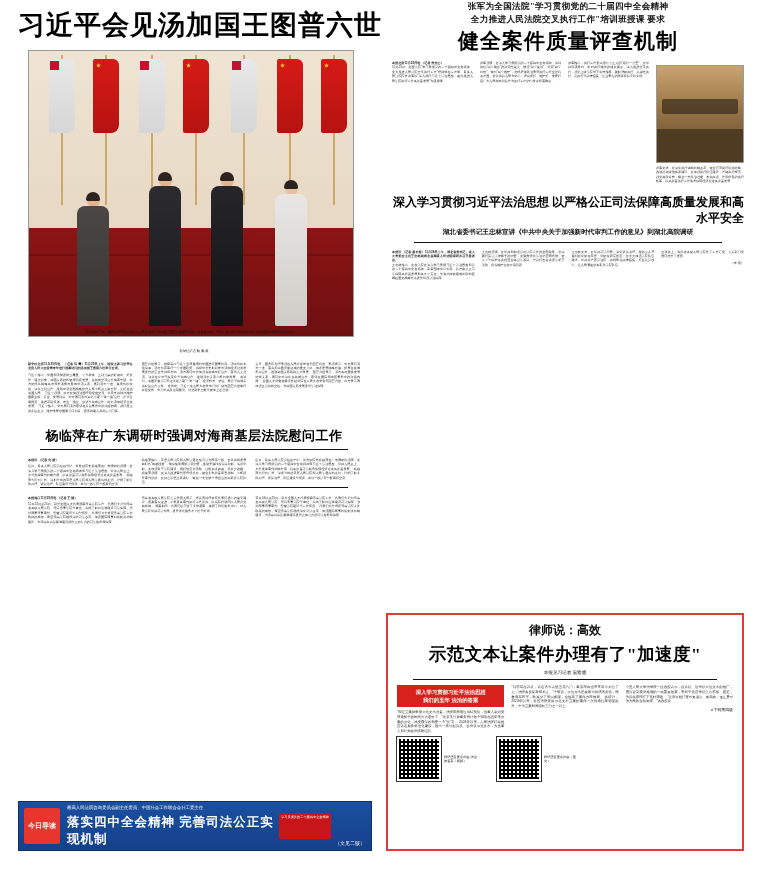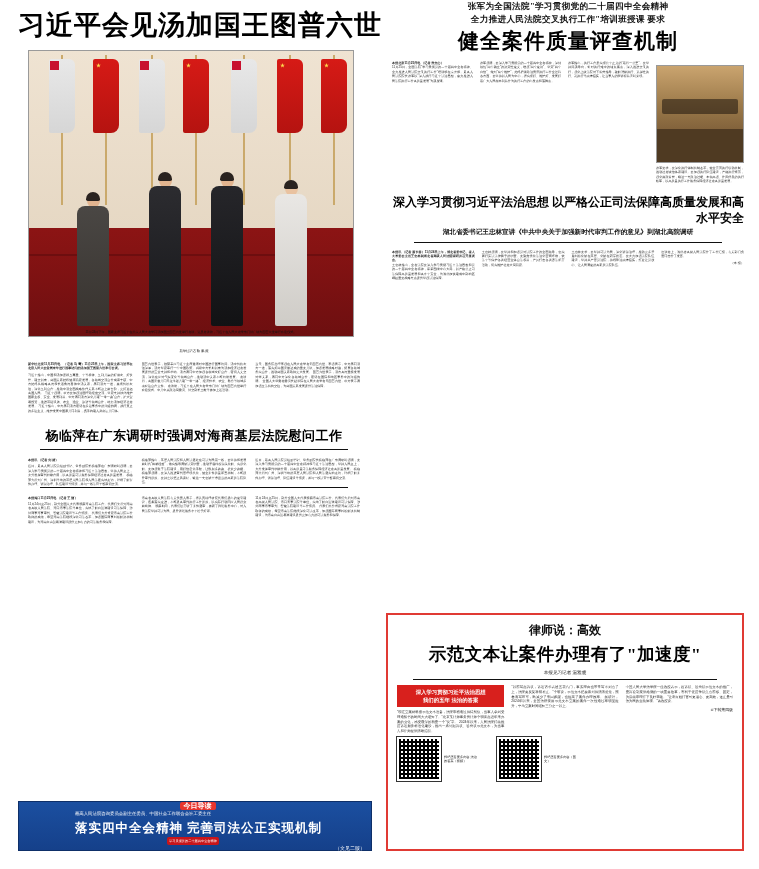--- a/index.html
+++ b/index.html
@@ -101,21 +101,21 @@
   .mid-head{
     font-family:"Liberation Serif",serif;font-weight:bold;
     font-size:12px;line-height:16px;text-align:right;color:#000;margin:10px 0 2px;
   }
   .mid-sub{font-size:6.6px;text-align:center;color:#111;margin-bottom:5px;font-weight:bold;}
 
   
   .banner{
     position:absolute;left:18px;bottom:18px;width:352px;height:48px;
     background:linear-gradient(#1b4fa0,#15408a);
-    border:1px solid #0e2f68;display:flex;align-items:center;flex-direction:column;
+    border:1px solid #0e2f68;display:flex;align-items:center;
   }
   .banner .badge{
     width:36px;height:36px;margin-left:5px;background:#e8352e;color:#fff;
     display:flex;align-items:center;justify-content:center;text-align:center;
     font-size:7px;line-height:8px;font-weight:bold;border-radius:2px;
   }
   .banner .btxt{flex:1;padding-left:7px;color:#fff;}
   .banner .bsmall{font-size:4.4px;line-height:7px;}
   .banner .bbig{font-size:12.5px;font-weight:bold;letter-spacing:1px;margin-top:3px;font-family:"Liberation Serif",serif;}
   .banner .bnote{font-size:5px;color:#fff;padding-right:6px;align-self:flex-end;margin-bottom:4px;}

